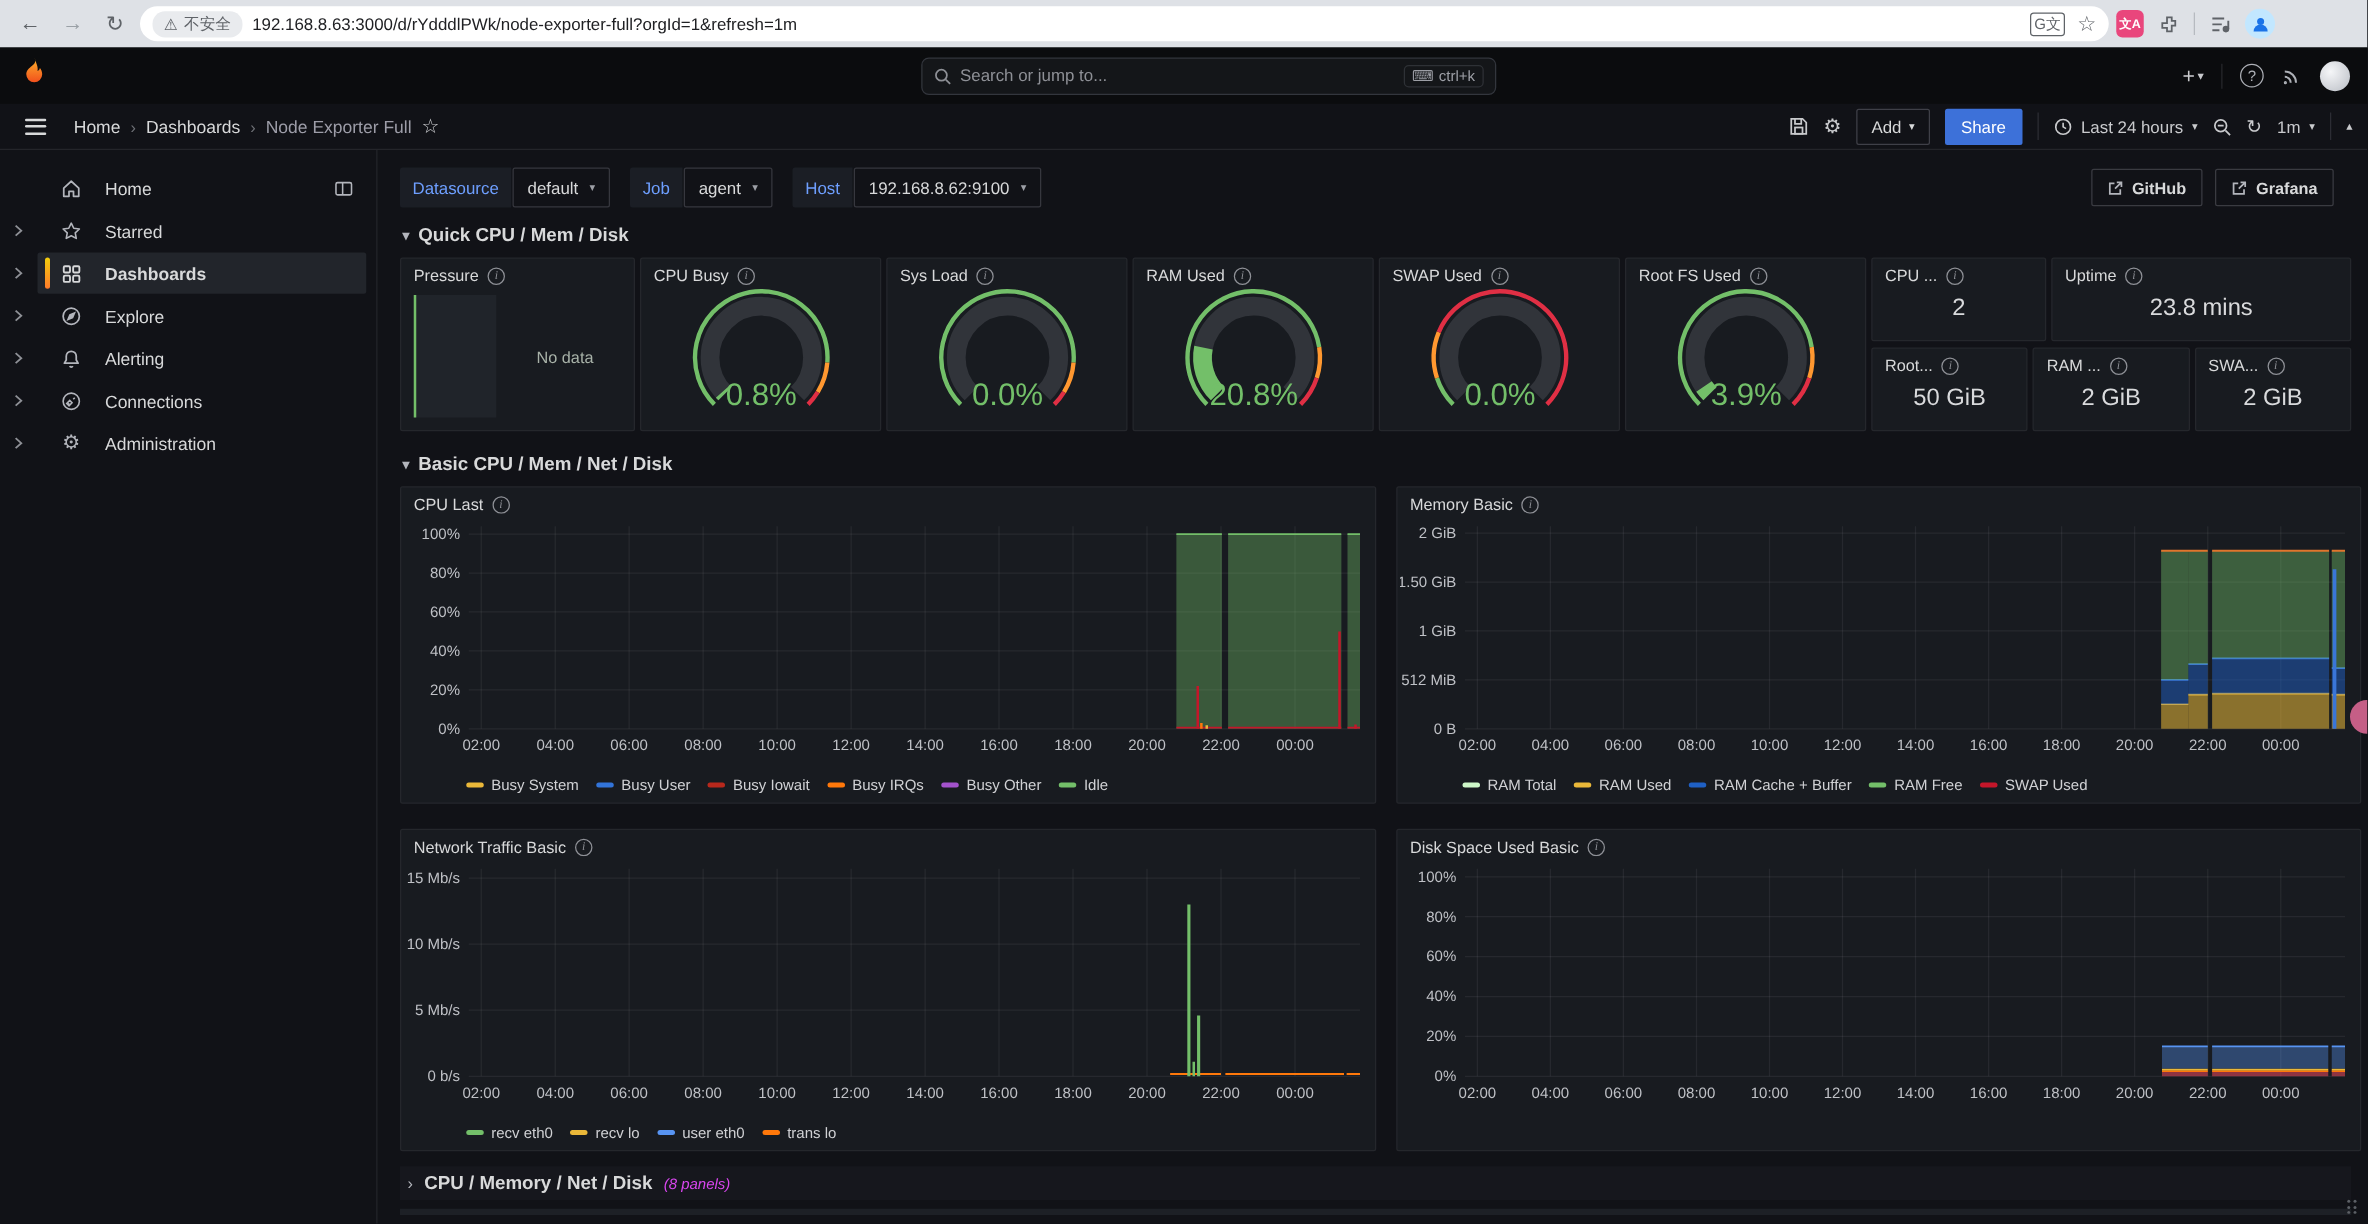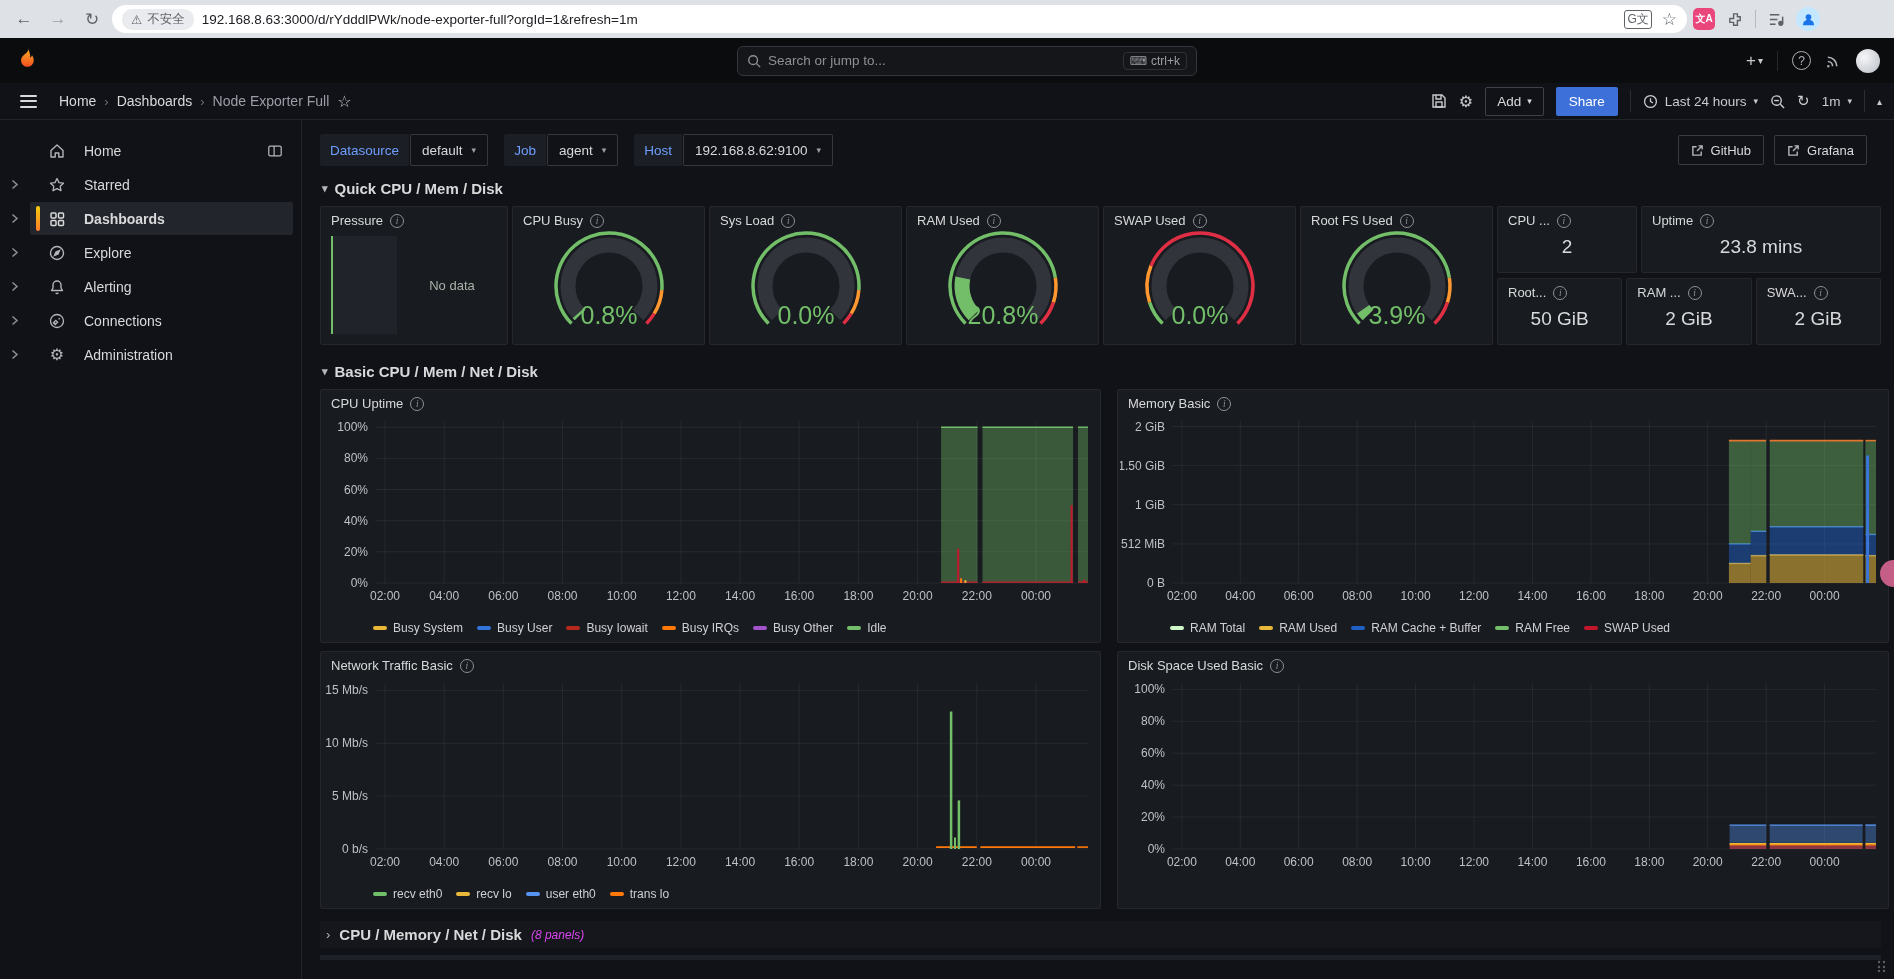--- a/index.html
+++ b/index.html
@@ -73,21 +73,21 @@
 
   
   .var-row{display:flex;align-items:center;gap:16px;margin:6px 14px 2px 0;height:32px}
   .var-group{display:flex;align-items:stretch;gap:1px;height:32px}
   .var-label{display:flex;align-items:center;padding:0 10px;background:#1b1e25;color:#6e9fff;
     font-size:13.5px;border-radius:2px 0 0 2px}
   .var-value{display:flex;align-items:center;gap:9px;padding:0 11px;border:1px solid rgba(204,204,220,0.20);
     border-radius:2px;color:#d8d9da;font-size:13.5px;cursor:pointer;background:#111217}
   .link-btns{margin-left:auto;display:flex;gap:10px}
   .link-btn{display:flex;align-items:center;gap:7px;border:1px solid rgba(204,204,220,0.22);border-radius:2px;
-    height:30px;padding:0 12px;color:#d8d9da;font-size:13px;font-weight:400;cursor:pointer}
+    height:30px;padding:0 12px;color:#d8d9da;font-size:13px;font-weight:700;cursor:pointer}
 
   .section-h{display:flex;align-items:center;gap:7px;color:#d8d9da;font-size:15px;font-weight:700;
     margin:14px 0 9px 2px;cursor:pointer}
   .section-h .chev{color:#b3b5bc}
 
   .panel{background:#181b20;border:1px solid #25272c;border-radius:2px;position:relative}
   .panel-h{display:flex;align-items:center;gap:7px;padding:6px 10px 0 10px;color:#d8d9da;
     font-size:13px;font-weight:400;white-space:nowrap;overflow:hidden}
   .info-i{width:14px;height:14px;border-radius:50%;border:1.2px solid #8e9096;color:#8e9096;font-size:9.5px;
     display:inline-flex;align-items:center;justify-content:center;font-style:italic;font-family:"Liberation Serif",serif;flex:0 0 auto}
@@ -545,21 +545,21 @@
         </div>
 
       <div class="section-h" style="margin-top:18px">
         <span class="chev" style="font-size:11px">▾</span>
         <span>Basic CPU / Mem / Net / Disk</span>
       </div>
 
       <div class="charts-grid">
         <div class="panel chart-panel" style="height:254px">
           <div class="panel-h">
-              <span>CPU Uptime</span>
+              <span>CPU Last</span>
             <span class="info-i">i</span>
             </div>
           <div class="chart-area"><svg width="771" height="192">
                 <line x1="62.0" x2="62.0" y1="8" y2="170" stroke="rgba(204,204,220,0.08)" stroke-width="1"></line>
                 <text x="62.0" y="187" fill="#bfc1c6" font-size="12" text-anchor="middle">02:00</text>
                 <line x1="121.2" x2="121.2" y1="8" y2="170" stroke="rgba(204,204,220,0.08)" stroke-width="1"></line>
                 <text x="121.2" y="187" fill="#bfc1c6" font-size="12" text-anchor="middle">04:00</text>
                 <line x1="180.3" x2="180.3" y1="8" y2="170" stroke="rgba(204,204,220,0.08)" stroke-width="1"></line>
                 <text x="180.3" y="187" fill="#bfc1c6" font-size="12" text-anchor="middle">06:00</text>
                 <line x1="239.5" x2="239.5" y1="8" y2="170" stroke="rgba(204,204,220,0.08)" stroke-width="1"></line>
@@ -717,21 +717,21 @@
                 <div class="legend-label">RAM Free</div>
               </div>
               <div class="legend-item">
                 <div class="legend-swatch" style="background: rgb(196, 22, 42);"></div>
                 <div class="legend-label">SWAP Used</div>
               </div>
             </div>
         </div>
       </div>
 
-      <div class="charts-grid" style="margin-top:8px">
+      <div class="charts-grid" style="margin-top:20px">
         <div class="panel chart-panel" style="height:258px">
           <div class="panel-h">
               <span>Network Traffic Basic</span>
             <span class="info-i">i</span>
             </div>
           <div class="chart-area"><svg width="771" height="196">
                 <line x1="62.0" x2="62.0" y1="8" y2="174" stroke="rgba(204,204,220,0.08)" stroke-width="1"></line>
                 <text x="62.0" y="191" fill="#bfc1c6" font-size="12" text-anchor="middle">02:00</text>
                 <line x1="121.2" x2="121.2" y1="8" y2="174" stroke="rgba(204,204,220,0.08)" stroke-width="1"></line>
                 <text x="121.2" y="191" fill="#bfc1c6" font-size="12" text-anchor="middle">04:00</text>

